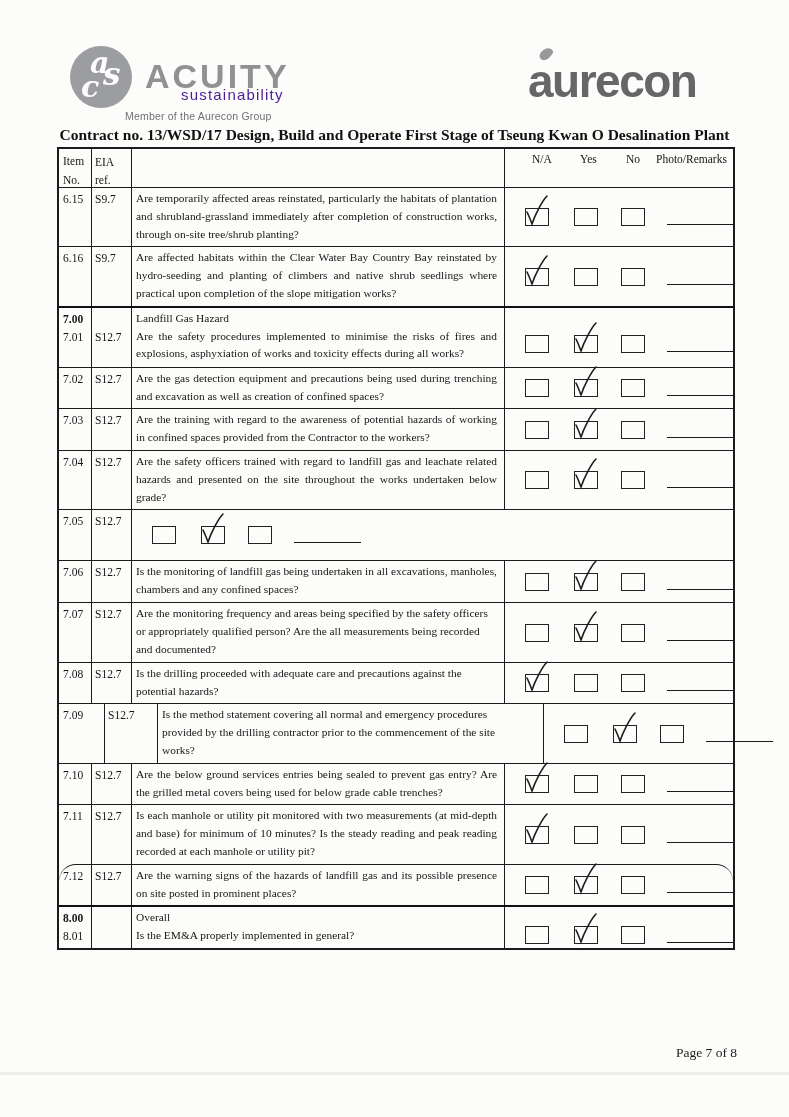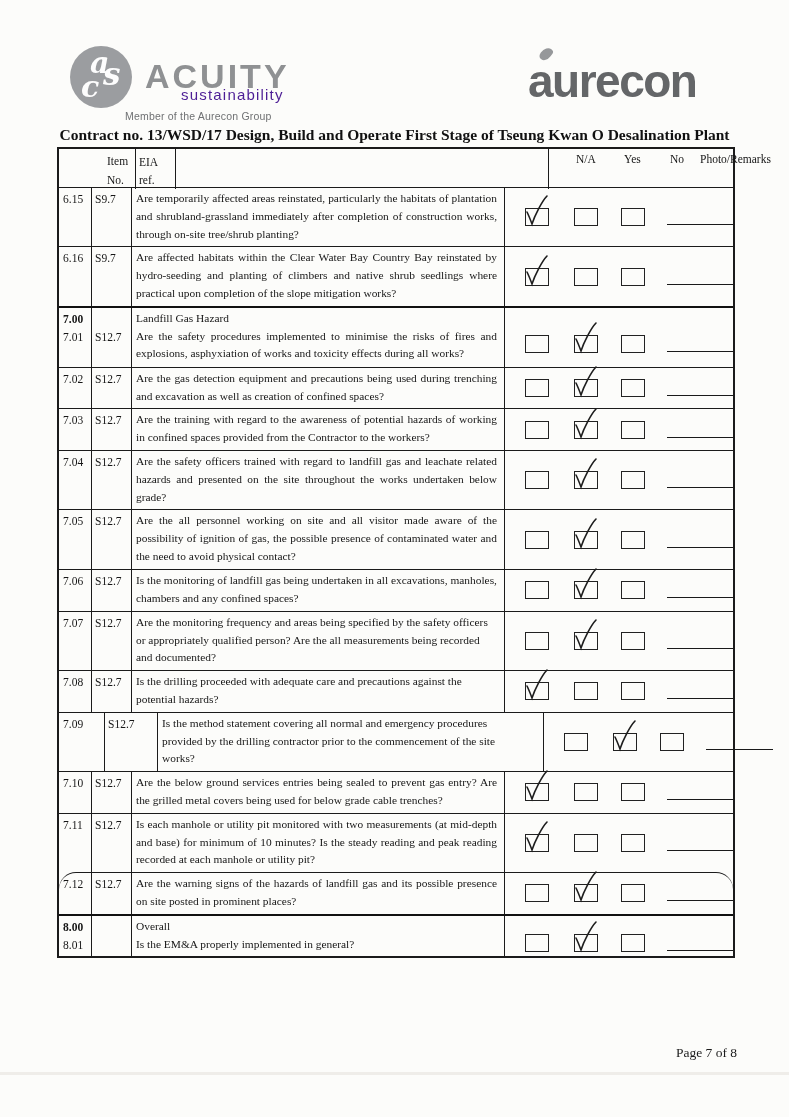--- a/index.html
+++ b/index.html
@@ -59,21 +59,21 @@
   
   .checklist{
     position:absolute;left:57px;top:147px;width:678px;
     border:2px solid #1b1b1b;box-sizing:border-box;
     background:transparent;
   }
   .trow{
     display:grid;grid-template-columns:32px 40px 373px 1fr;
     border-top:1.5px solid #1b1b1b;position:relative;box-sizing:border-box;
   }
-  .trow:first-child{border-top:none;padding-left:44px;}
+  .trow:first-child{border-top:none;}
   .trow.thick{border-top:2.5px solid #111;}
   .cell{box-sizing:border-box;}
   .c-ref,.c-q,.c-marks{border-left:1.5px solid #1b1b1b;}
   .c-item{font-size:11.5px;padding:2px 1px 0 4px;line-height:18px;}
   .c-ref{font-size:11.5px;padding:2px 0 0 3px;line-height:18px;}
   .c-q{font-size:11.4px;line-height:17.8px;padding:2px 7px 3px 4px;}
   .c-q.justify .q-text{text-align:justify;}
   .section-title{font-weight:normal;}
   .bold{font-weight:bold;}
   .stack{display:block;}
@@ -280,23 +280,20 @@
           <span class="remark-line"></span>
         </div>
       </div>
       <div class="trow" style="min-height: 51px;">
         <div class="cell c-item">
           <span class="stack">7.05</span>
         </div>
         <div class="cell c-ref">
           <span class="stack">S12.7</span>
         </div>
-        <div class="cell c-q justify">
-          <div class="q-text">Are the all personnel working on site and all visitor made aware of the possibility of ignition of gas, the possible presence of contaminated water and the need to avoid physical contact?</div>
-        </div>
         <div class="cell c-marks">
           <span class="cbx cbx-na"></span>
           <span class="cbx cbx-yes">
             <svg class="tick" viewBox="0 0 32 36">
               <path d="M6 19 C7.5 22 9.5 27 11 31 C13.5 23 21 8 26 3" fill="none" stroke="#1d1d1d" stroke-width="1.6" stroke-linecap="round"></path>
             </svg>
           </span>
           <span class="cbx cbx-no"></span>
           <span class="remark-line"></span>
         </div>

